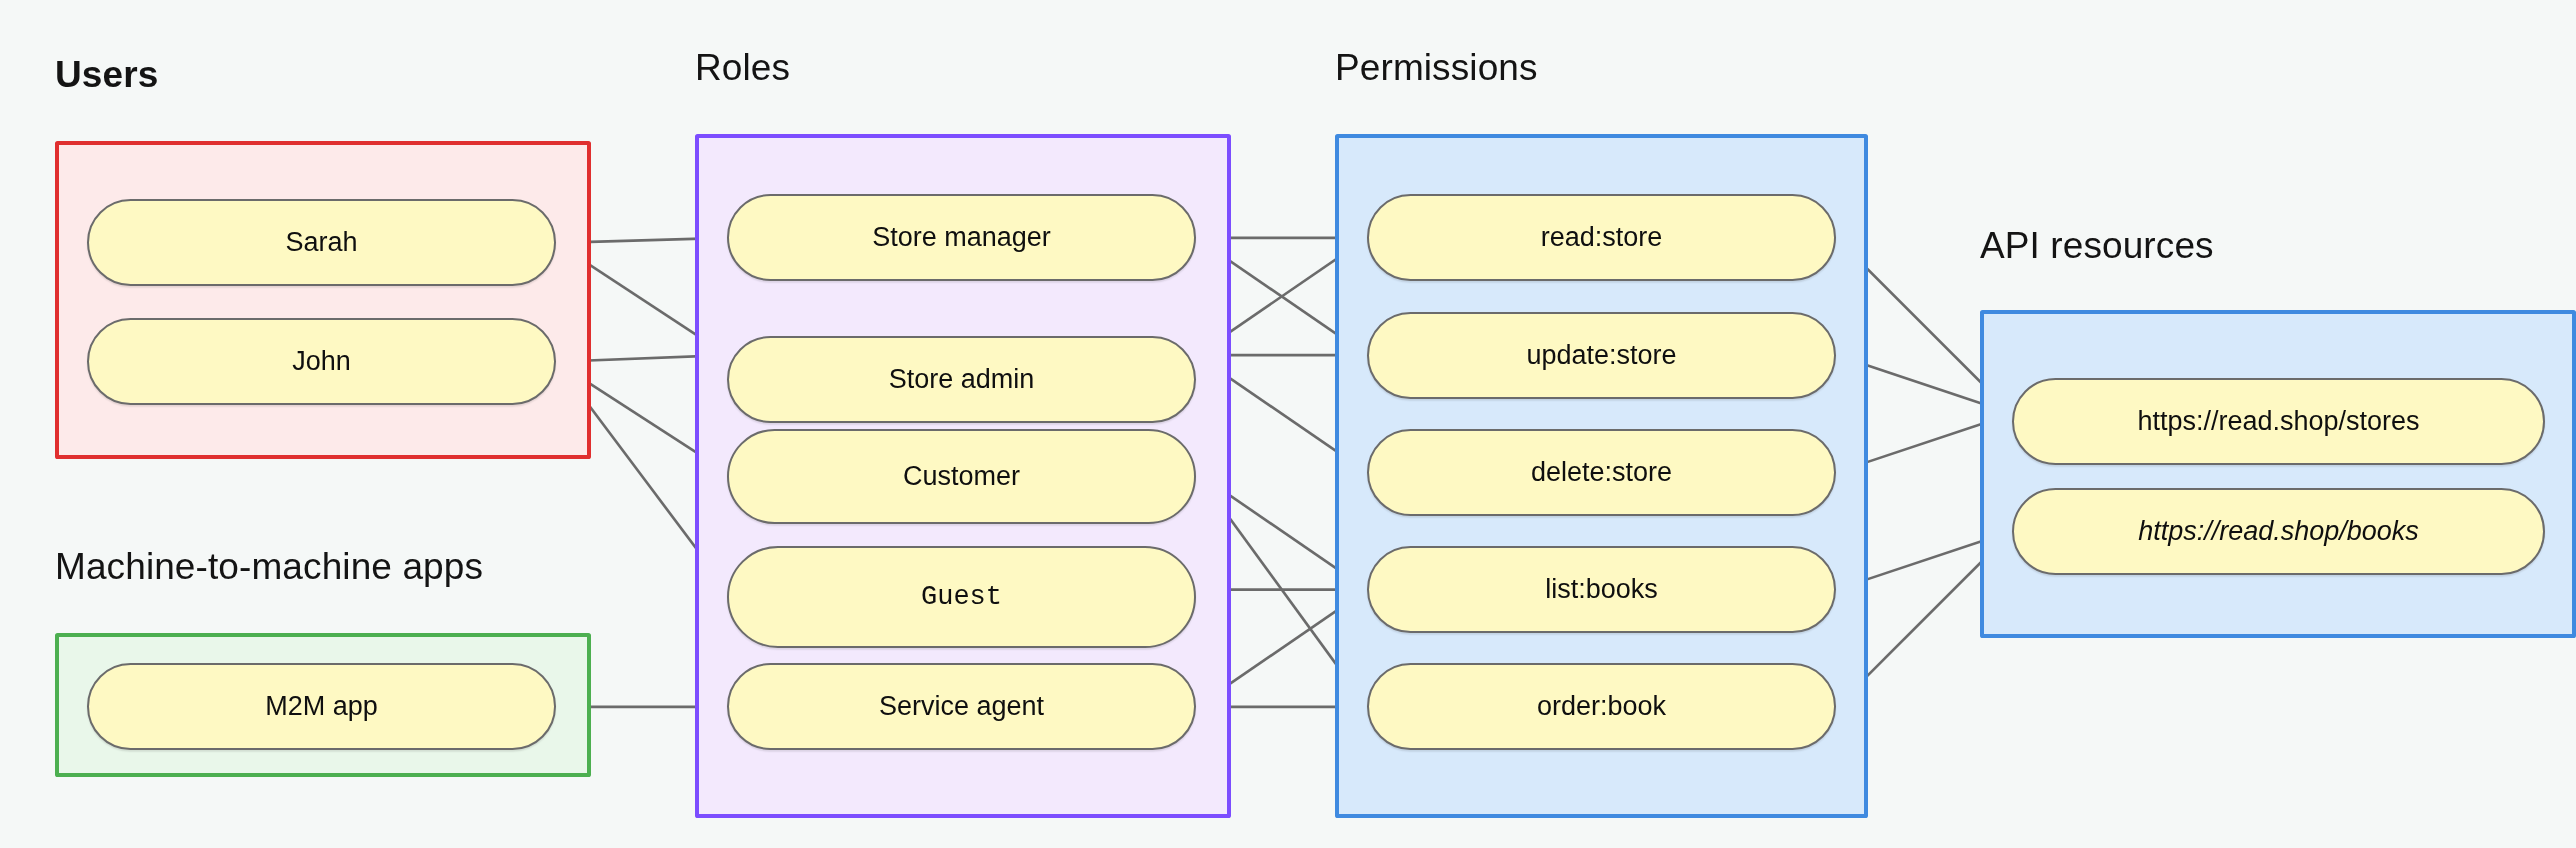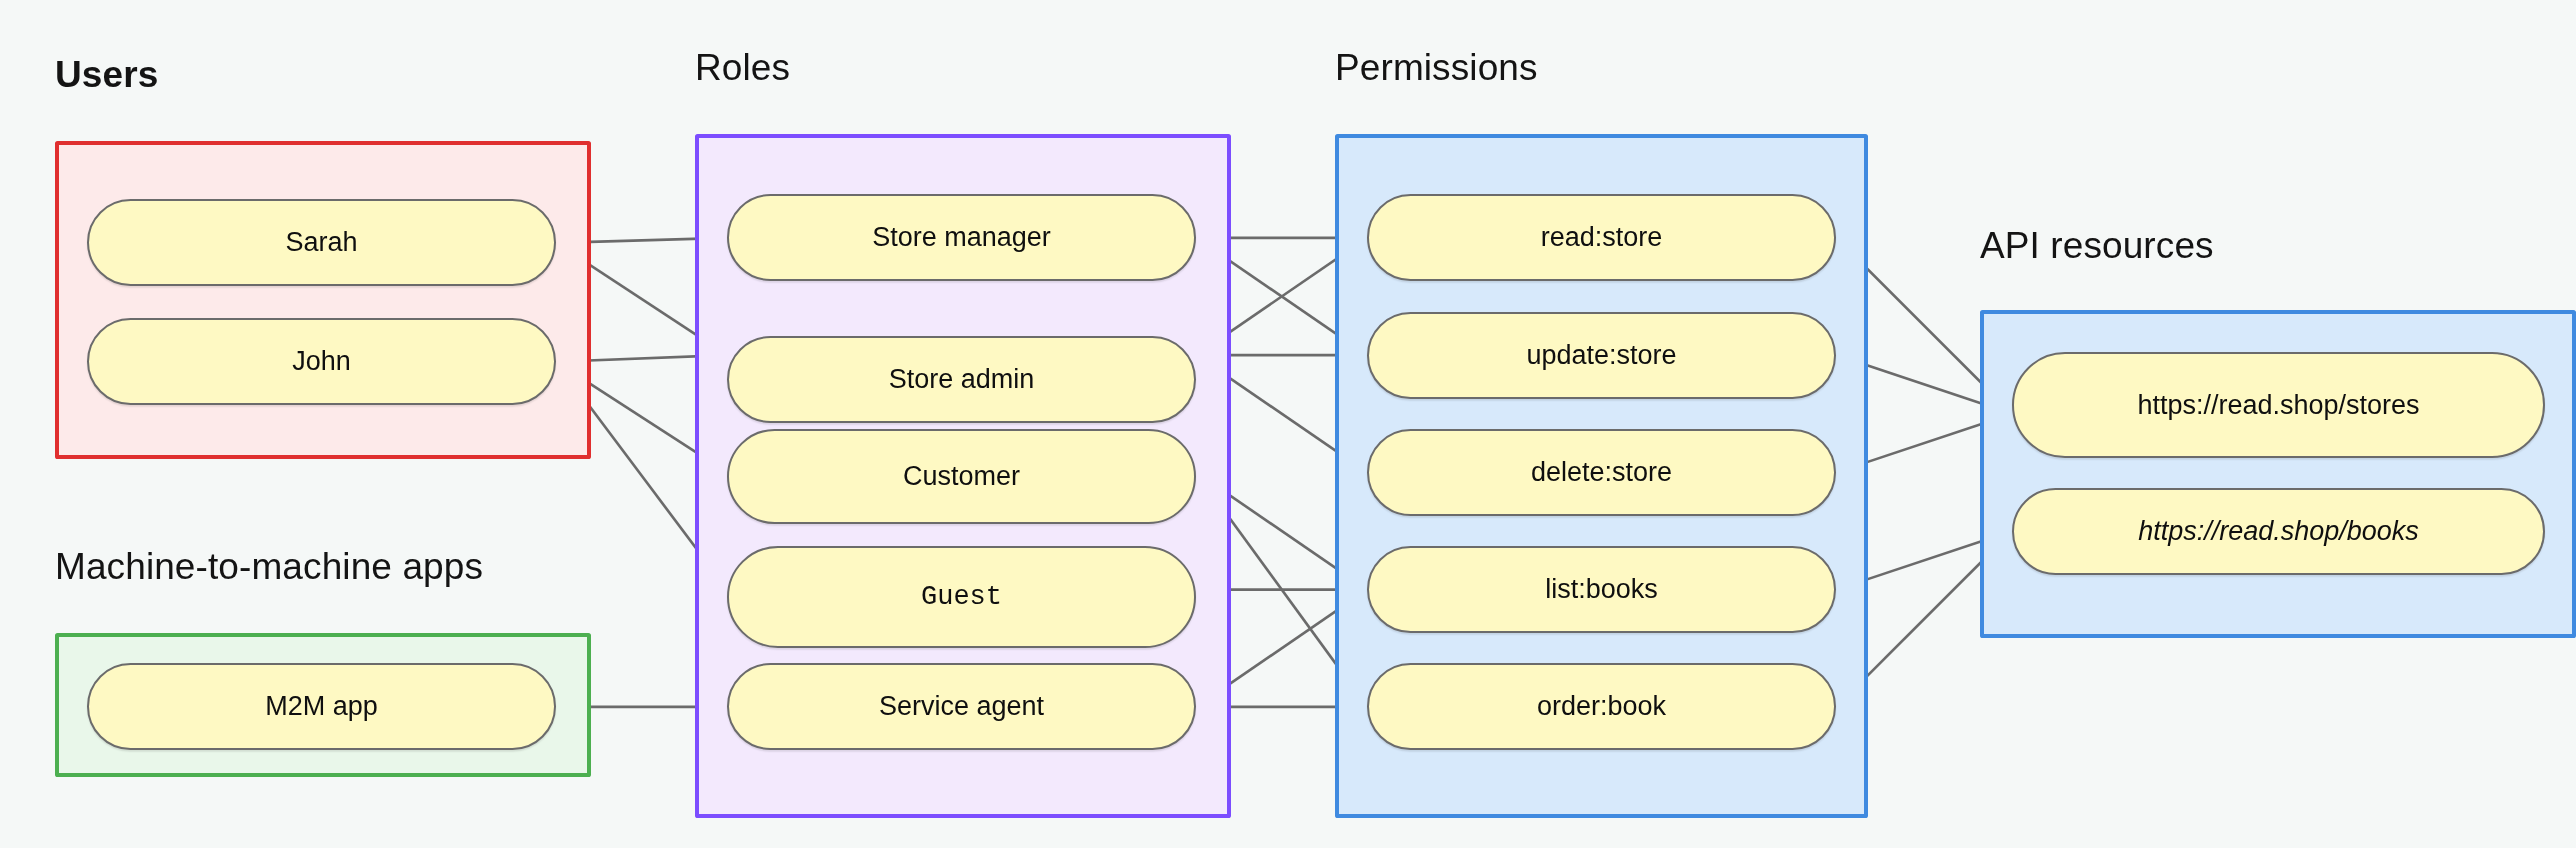--- a/index.html
+++ b/index.html
@@ -126,20 +126,20 @@
     </div>
     <div class="node" style="left: 1367px; top: 429px; width: 469px; height: 87px;">
       <span>delete:store</span>
     </div>
     <div class="node" style="left: 1367px; top: 546px; width: 469px; height: 87px;">
       <span>list:books</span>
     </div>
     <div class="node" style="left: 1367px; top: 663px; width: 469px; height: 87px;">
       <span>order:book</span>
     </div>
-    <div class="node" style="left: 2012px; top: 352px; width: 533px; height: 106px;">
+    <div class="node" style="left: 2012px; top: 378px; width: 533px; height: 87px;">
       <span>https://read.shop/stores</span>
     </div>
     <div class="node" style="left: 2012px; top: 488px; width: 533px; height: 87px; font-style: italic;">
       <span>https://read.shop/books</span>
     </div>
   </div>
 
 
 </body></html>

